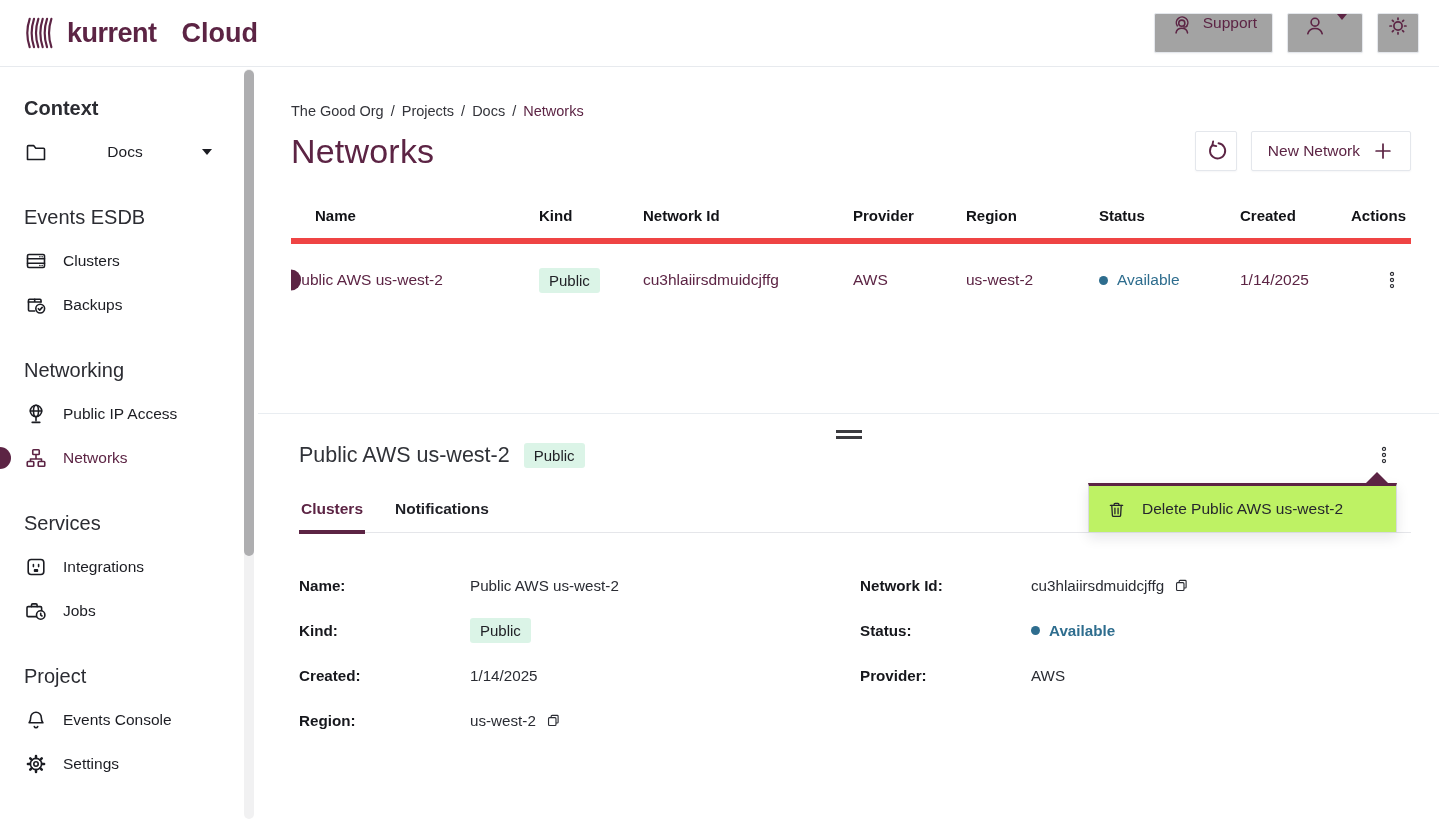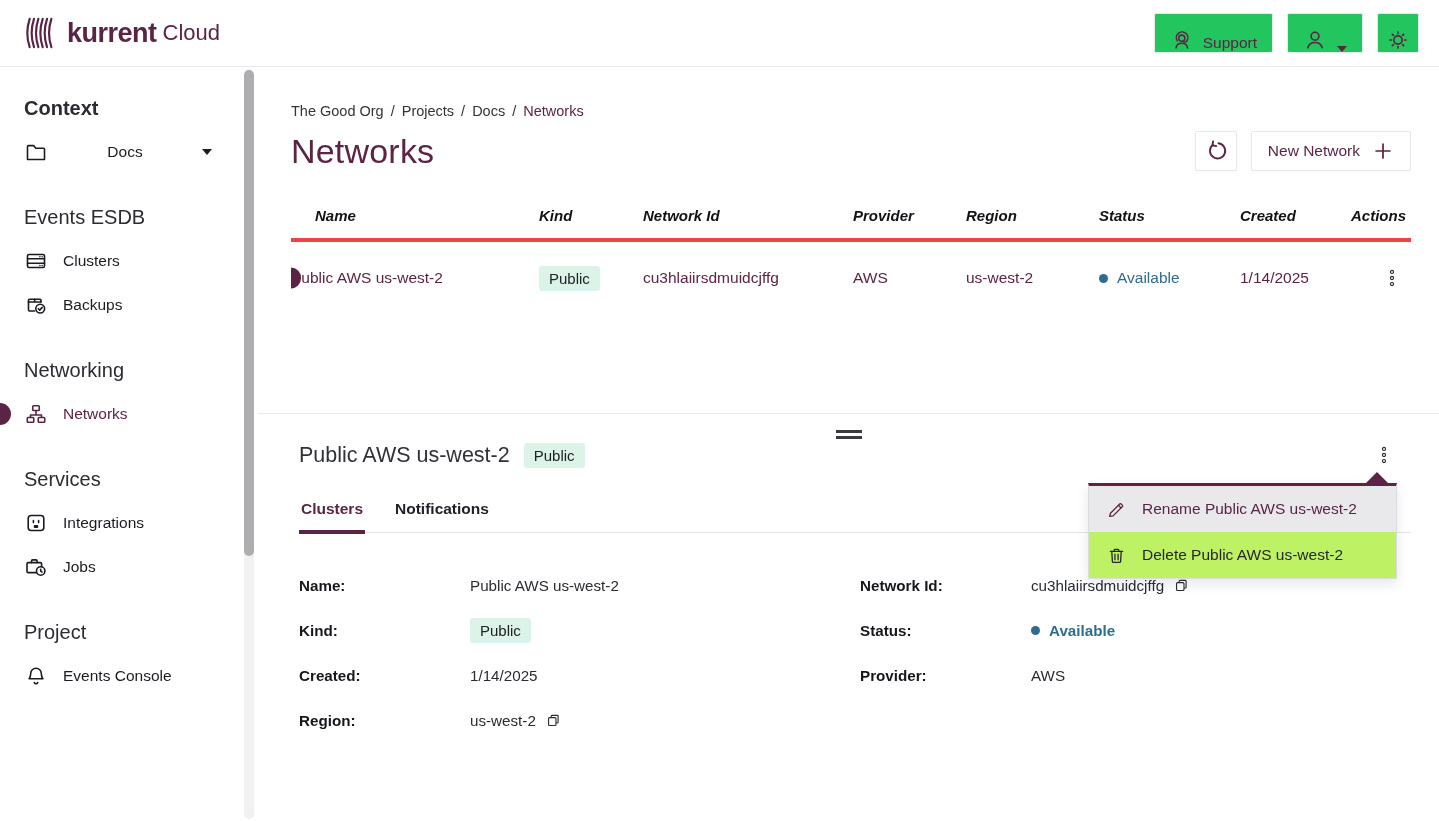--- a/index.html
+++ b/index.html
@@ -5,24 +5,24 @@
   * { box-sizing: border-box; margin: 0; padding: 0; }
   html,body { width:1439px; height:821px; overflow:hidden; background:#fff;
     font-family:"Liberation Sans","DejaVu Sans",sans-serif; color:#212227; }
 
   
   .topbar { height:67px; display:flex; align-items:center; padding:0 20px 0 24px;
     border-bottom:1px solid #e7eaee; background:#fff; }
   .logo { display:flex; align-items:center; cursor:pointer; }
   .logo svg { margin-right:9px; }
   .logo-word { font-size:27px; font-weight:700; color:#5c2444; letter-spacing:-0.5px; }
-  .logo-suffix { font-size:22px; font-weight:400; color:#5c2444; margin-left:6px; }
+  .logo-suffix { font-size:27px; font-weight:700; color:#5c2444; margin-left:25px; }
   .topbar-right { margin-left:auto; display:flex; gap:14px; align-items:center; }
-  .tbtn { height:40px; background:#22c55e; border:1px solid #e4e7ec; border-radius:2px;
-    display:flex; align-items:flex-end; justify-content:center; gap:10px; color:#5c2444;
+  .tbtn { height:40px; background:#a3a3a3; border:1px solid #e4e7ec; border-radius:2px;
+    display:flex; align-items:flex-start; justify-content:center; gap:10px; color:#5c2444;
     font-size:15.5px; padding:0 15px; cursor:pointer; box-shadow:0 1px 2px rgba(20,20,40,.04); }
   .tbtn.square { width:42px; padding:0; }
   .caret { width:0; height:0; border-left:5px solid transparent; border-right:5px solid transparent;
     border-top:6px solid #5c2444; }
 
   
   .shell { display:flex; height:754px; }
 
   
   .sidebar { width:258px; flex:none; position:relative; padding:22px 34px 0 24px; background:#fff; }
@@ -54,21 +54,21 @@
     display:flex; align-items:center; justify-content:center; gap:12px; font-size:15.5px;
     padding:0 16px; cursor:pointer; box-shadow:0 1px 2px rgba(20,20,40,.04); }
   .abtn.square { width:42px; padding:0; }
 
   
   .net-table { margin-top:36px; }
   .t-head, .t-row { display:grid; grid-template-columns:248px 104px 210px 113px 133px 141px 111px 1fr;
     align-items:center; }
   .t-head > div { font-size:15px; font-weight:700; color:#121317; padding-bottom:14px; }
   .t-head > div:first-child, .t-row > div:first-child { padding-left:24px; }
-  .t-head { border-bottom:4px solid #ef4444;font-style:italic; }
+  .t-head { border-bottom:6px solid #ef4444; }
   .t-row { height:72px; font-size:15.5px; color:#5c2444; position:relative; cursor:pointer; }
   .row-pill { position:absolute; left:0; top:50%; transform:translateY(-50%);
     width:10px; height:21px; background:#5c2444; border-radius:0 11px 11px 0; }
   .badge { display:inline-block; background:#dbf4e7; color:#212227; font-size:15px;
     padding:4px 10px; border-radius:3px; }
   .status { display:flex; align-items:center; gap:9px; color:#2e6d8e; font-weight:500; }
   .status .dot { width:9px; height:9px; border-radius:50%; background:#2e6d8e; }
   .kebab { width:30px; height:30px; display:flex; align-items:center; justify-content:center;
     cursor:pointer; color:#2a2b31; background:none; border:none; }
   .t-row .kebab { margin-left:26px; }
@@ -193,20 +193,30 @@
           <path d="M4.5 9 v8 a1 1 0 0 0 1 1 h5.2"></path>
           <path d="M4.5 9 h12.5 M10.7 6.2 V9"></path>
           <circle cx="16.2" cy="15.6" r="4.4" fill="#fff"></circle>
           <path d="M14.3 15.7 l1.4 1.4 2.5-2.7"></path>
         </svg>
       </span>
       <span>Backups</span>
     </div>
 
     <div class="side-heading">Networking</div>
+    <div class="side-item">
+      <span>
+        <svg width="24" height="24" viewBox="0 0 24 24" fill="none" stroke="#1b1c22" stroke-width="1.6" stroke-linecap="round">
+          <circle cx="12" cy="9" r="5.7"></circle>
+          <ellipse cx="12" cy="9" rx="2.5" ry="5.7"></ellipse>
+          <path d="M6.3 9 h11.4 M12 14.7 v3.9 M8.2 20.4 h7.6"></path>
+        </svg>
+      </span>
+      <span>Public IP Access</span>
+    </div>
     <div class="side-item active">
       <span class="active-pill"></span>
       <span>
         <svg width="24" height="24" viewBox="0 0 24 24" fill="none" stroke="#5c2444" stroke-width="1.6" stroke-linejoin="round">
           <rect x="8.75" y="3.75" width="6.5" height="4.8" rx=".8"></rect>
           <rect x="3.25" y="15.45" width="6.5" height="4.8" rx=".8"></rect>
           <rect x="14.25" y="15.45" width="6.5" height="4.8" rx=".8"></rect>
           <path d="M12 8.55 V13 M6.5 15.45 V13 h11 v2.45"></path>
         </svg>
       </span>
@@ -238,20 +248,30 @@
 
     <div class="side-heading">Project</div>
     <div class="side-item">
       <span>
         <svg width="24" height="24" viewBox="0 0 24 24" fill="none" stroke="#1b1c22" stroke-width="1.6" stroke-linecap="round" stroke-linejoin="round">
           <path d="M12 4.2 a5.3 5.3 0 0 1 5.3 5.3 c0 3.2 .8 4.4 1.6 5.3 H5.1 c.8-.9 1.6-2.1 1.6-5.3 A5.3 5.3 0 0 1 12 4.2 z"></path>
           <path d="M10.3 18.6 a1.85 1.85 0 0 0 3.4 0"></path>
         </svg>
       </span>
       <span>Events Console</span>
+    </div>
+    <div class="side-item">
+      <span>
+        <svg width="24" height="24" viewBox="0 0 24 24" fill="none" stroke="#1b1c22" stroke-width="1.6" stroke-linecap="round">
+          <circle cx="12" cy="12" r="5.6"></circle>
+          <circle cx="12" cy="12" r="2.2"></circle>
+          <path stroke-width="2.5" d="M18 12 h2.1 M16.24 16.24 l1.5 1.5 M12 18 v2.1 M7.76 16.24 l-1.5 1.5 M6 12 H3.9 M7.76 7.76 l-1.5 -1.5 M12 6 V3.9 M16.24 7.76 l1.5-1.5"></path>
+        </svg>
+      </span>
+      <span>Settings</span>
     </div>
 
     <div class="sb-track">
       <div class="sb-thumb"></div>
     </div>
   </nav>
 
   <main class="main">
     <section class="top-section">
       <div class="breadcrumb">
@@ -335,29 +355,20 @@
           </svg>
         </button>
       </div>
 
       <div class="tabs">
         <div class="tab active">Clusters</div>
         <div class="tab">Notifications</div>
       </div>
 
       <div class="ctx-menu">
-        <div class="menu-item hl">
-          <span>
-            <svg width="21" height="21" viewBox="0 0 24 24" fill="none" stroke="#5c2444" stroke-width="1.5" stroke-linejoin="round">
-              <path d="M4.2 19.8 l.9-3.5 L15.6 5.8 a1.3 1.3 0 0 1 1.8 0 l1.2 1.2 a1.3 1.3 0 0 1 0 1.8 L8.1 19.3 z"></path>
-              <path d="M14.2 7.2 l3 3"></path>
-            </svg>
-          </span>
-          <span>Rename Public AWS us-west-2</span>
-        </div>
         <div class="menu-item">
           <span>
             <svg width="21" height="21" viewBox="0 0 24 24" fill="none" stroke="#26272d" stroke-width="1.5" stroke-linecap="round" stroke-linejoin="round">
               <path d="M5 7.3 h14"></path>
               <path d="M9.3 7.3 V5.9 a1 1 0 0 1 1-1 h3.4 a1 1 0 0 1 1 1 v1.4"></path>
               <path d="M6.6 7.3 l.7 11.4 a1.2 1.2 0 0 0 1.2 1.1 h7 a1.2 1.2 0 0 0 1.2-1.1 l.7-11.4"></path>
               <path d="M10.2 10.6 v6.3 M13.8 10.6 v6.3"></path>
             </svg>
           </span>
           <span>Delete Public AWS us-west-2</span>

